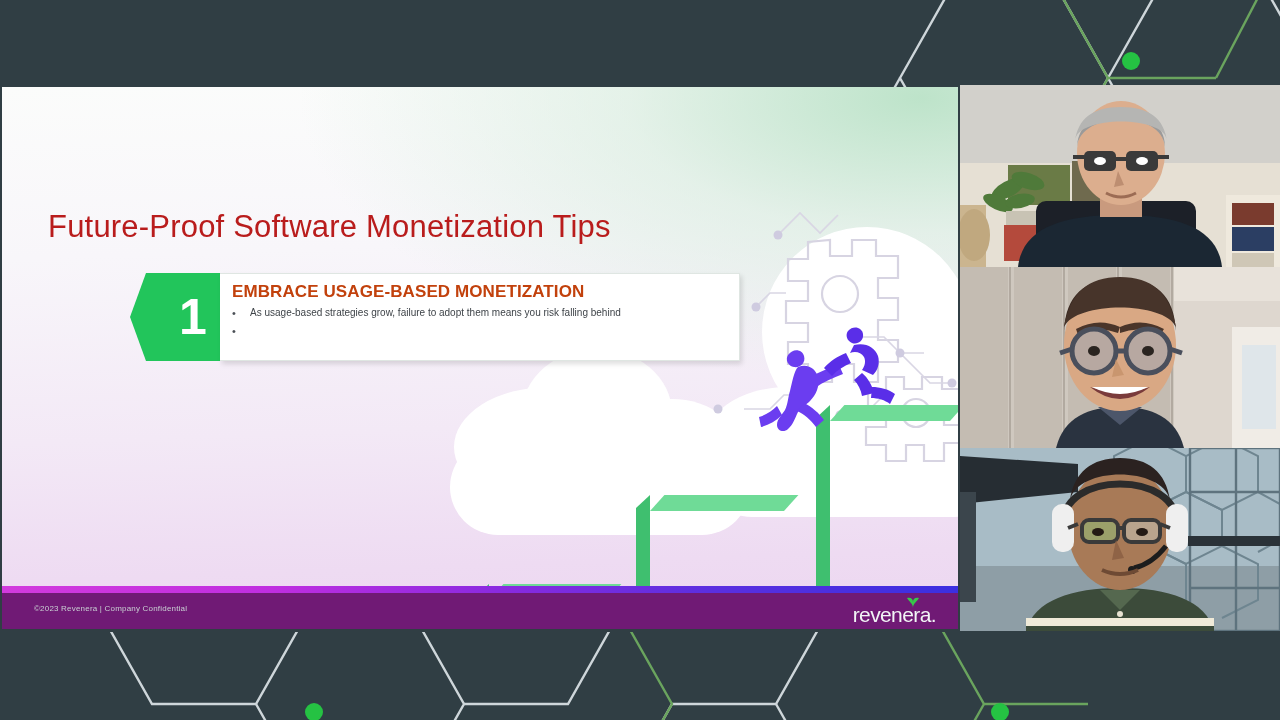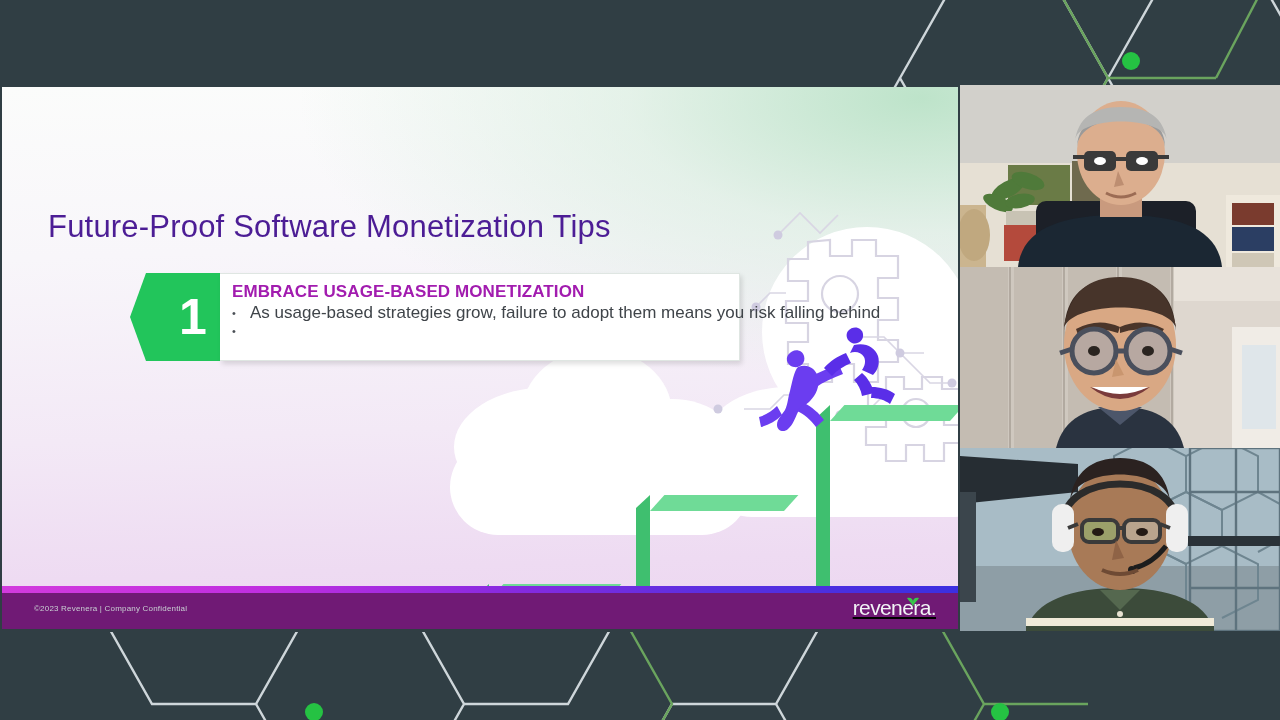--- a/index.html
+++ b/index.html
@@ -37,21 +37,21 @@
   #cloud-b{left:760px;top:140px;width:210px;height:210px;}
   #cloud-b2{left:846px;top:266px;width:190px;height:130px;}
   #cloud-b3{left:700px;top:300px;width:170px;height:120px;}
   #cloud-b4{left:700px;top:330px;width:300px;height:100px;border-radius:50px;}
 
   #deco-svg{position:absolute;left:0;top:0;width:956px;height:542px;}
 
   
   #slide-title{
     position:absolute;left:46px;top:122px;
-    font-size:31px;font-weight:400;color:#4c1d95;letter-spacing:.2px;
+    font-size:31px;font-weight:400;color:#b91c1c;letter-spacing:.2px;
     white-space:nowrap;
   }
 
   
   #callout{position:absolute;left:128px;top:186px;width:610px;height:88px;}
   #callout-chevron{
     position:absolute;left:0;top:0;width:90px;height:88px;background:#22c55b;
     clip-path:polygon(16px 0,90px 0,90px 88px,16px 88px,0 44px);
     filter:drop-shadow(2px 3px 3px rgba(0,0,0,.22));
   }
@@ -60,29 +60,29 @@
     display:flex;align-items:center;justify-content:center;
     color:#fff;font-size:50px;font-weight:700;line-height:1;
   }
   #callout-body{
     position:absolute;left:90px;top:0;width:520px;height:88px;
     background:#fff;border:1px solid #dfe6e2;border-left:none;
     box-shadow:2px 3px 5px rgba(0,0,0,.13);
     box-sizing:border-box;padding:8px 10px 0 10px;
   }
   #callout-heading{
-    font-size:17px;font-weight:700;color:#a21caf;letter-spacing:.1px;
+    font-size:17px;font-weight:700;color:#c2410c;letter-spacing:.1px;
     margin:0 0 3px 2px;white-space:nowrap;
   }
   .bullet-row{display:flex;align-items:flex-start;margin:0 0 2px 2px;}
   .bullet-dot{
     color:#4a4f55;font-size:11px;line-height:16px;width:18px;flex:none;text-align:left;
   }
   .bullet-text{
-    font-size:17px;color:#3f4449;line-height:16px;white-space:nowrap;text-align:center;
+    font-size:10px;color:#3f4449;line-height:16px;white-space:nowrap;text-align:center;
   }
 
   
   .bar{position:absolute;}
   .bar .face{position:absolute;left:0;bottom:0;width:100%;background:#4ed07f;}
   .bar .top{
     position:absolute;left:0;top:0;width:100%;height:16px;
     background:#6fdb97;
     transform:skewX(-42deg);transform-origin:bottom left;
   }
@@ -97,21 +97,21 @@
   #accent-bar{
     position:absolute;left:0;bottom:36px;width:956px;height:7px;
     background:linear-gradient(90deg,#d23bdd 0%,#c02ee0 28%,#8a2ae0 52%,#5b2fe0 74%,#3b2fe0 100%);
   }
   #slide-footer{
     position:absolute;left:0;bottom:0;width:956px;height:36px;background:#701a75;
   }
   #footer-note{
     position:absolute;left:32px;top:11px;font-size:8px;color:#c9cfd3;letter-spacing:.2px;
   }
-  #logo{position:absolute;right:22px;top:4px;height:28px;display:flex;align-items:flex-start;text-decoration:underline;}
+  #logo{position:absolute;right:22px;top:4px;height:28px;display:flex;align-items:flex-end;}
   #logo-word{
     font-size:21px;color:#f2f5f6;font-weight:400;letter-spacing:-.6px;line-height:1;
     position:relative;
   }
 
   
   #video-rail{position:absolute;left:960px;top:0;width:320px;height:546px;background:#1d2428;}
   .tile{position:absolute;left:0;width:320px;overflow:hidden;background:#20282c;}
   #tile-0{top:0;height:182px;}
   #tile-1{top:182px;height:181px;}

